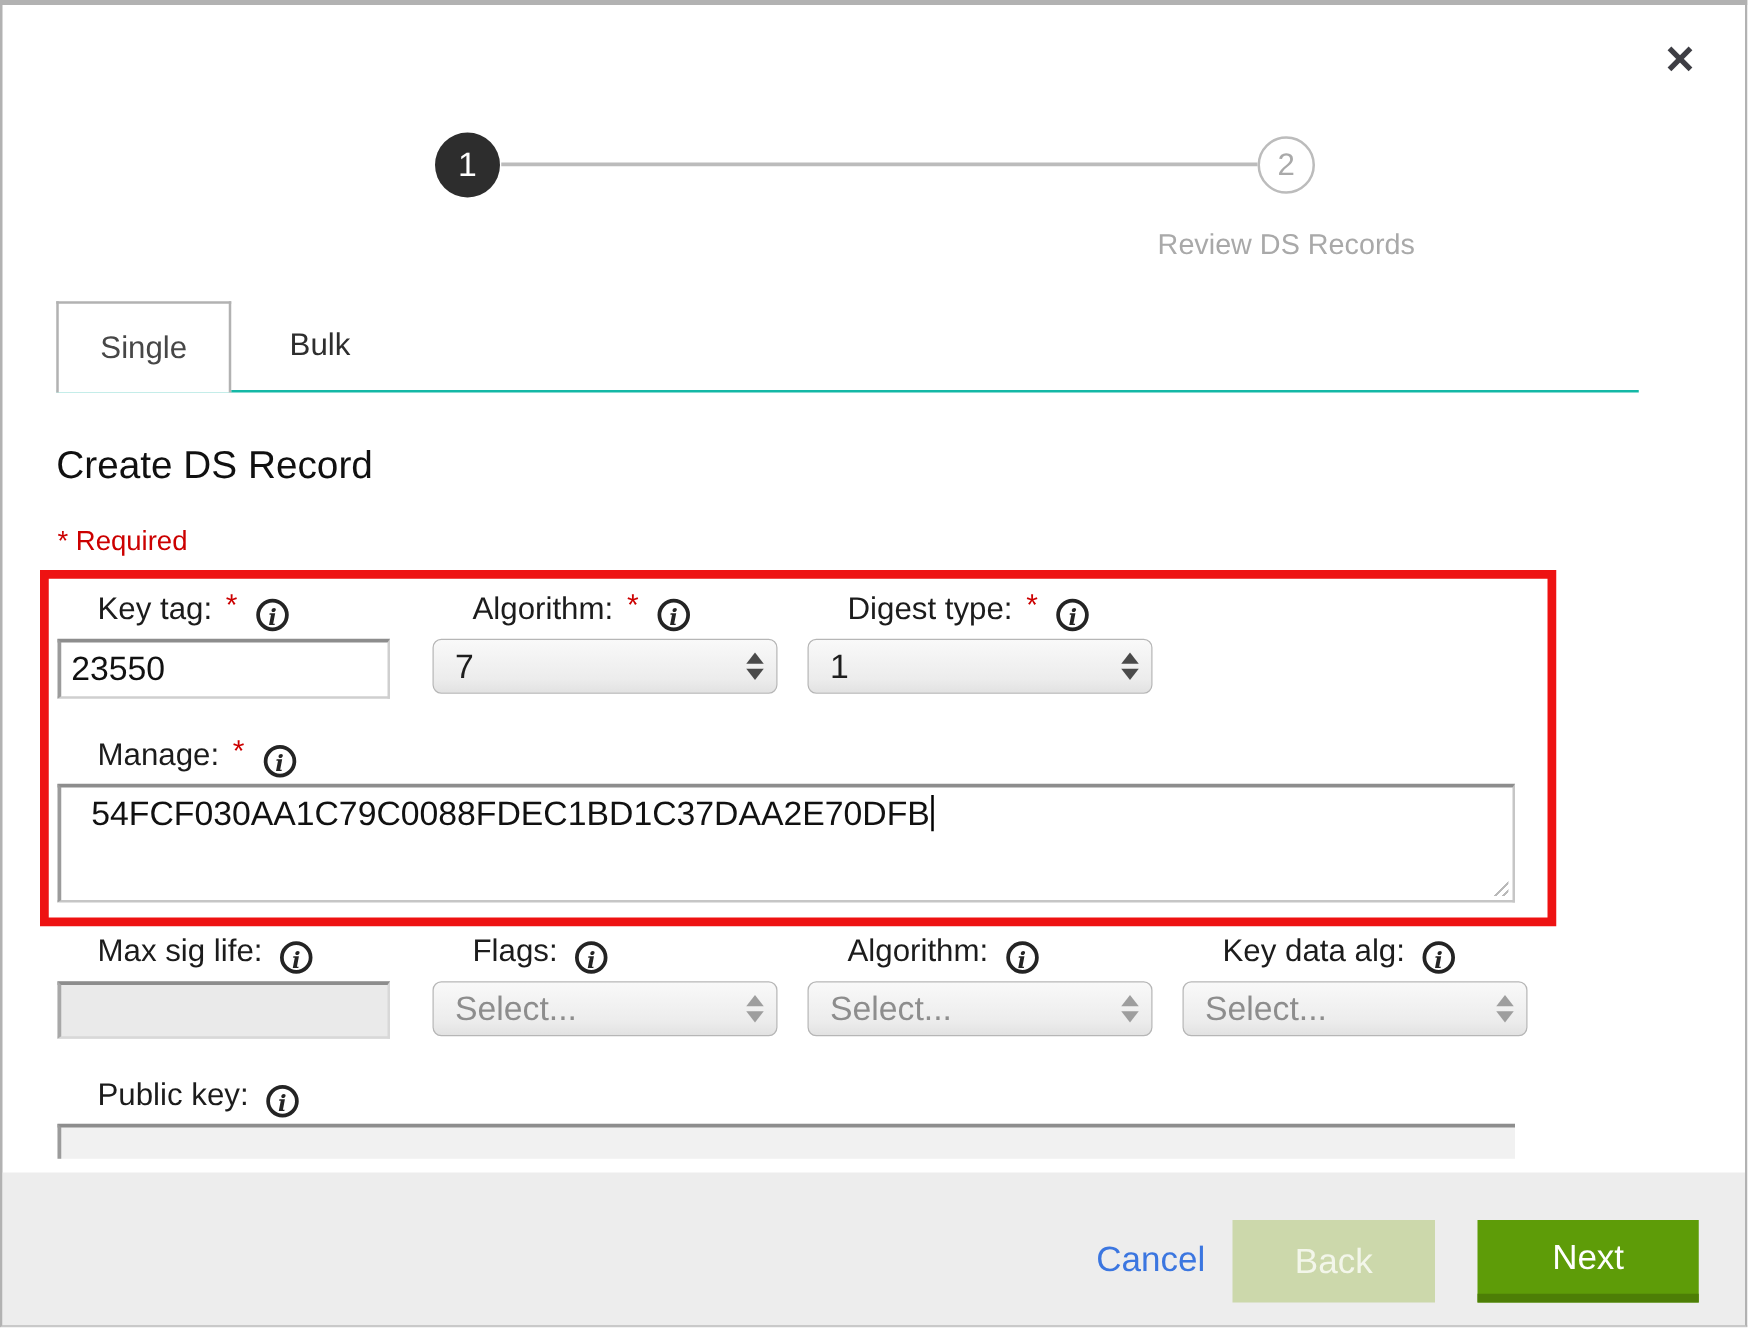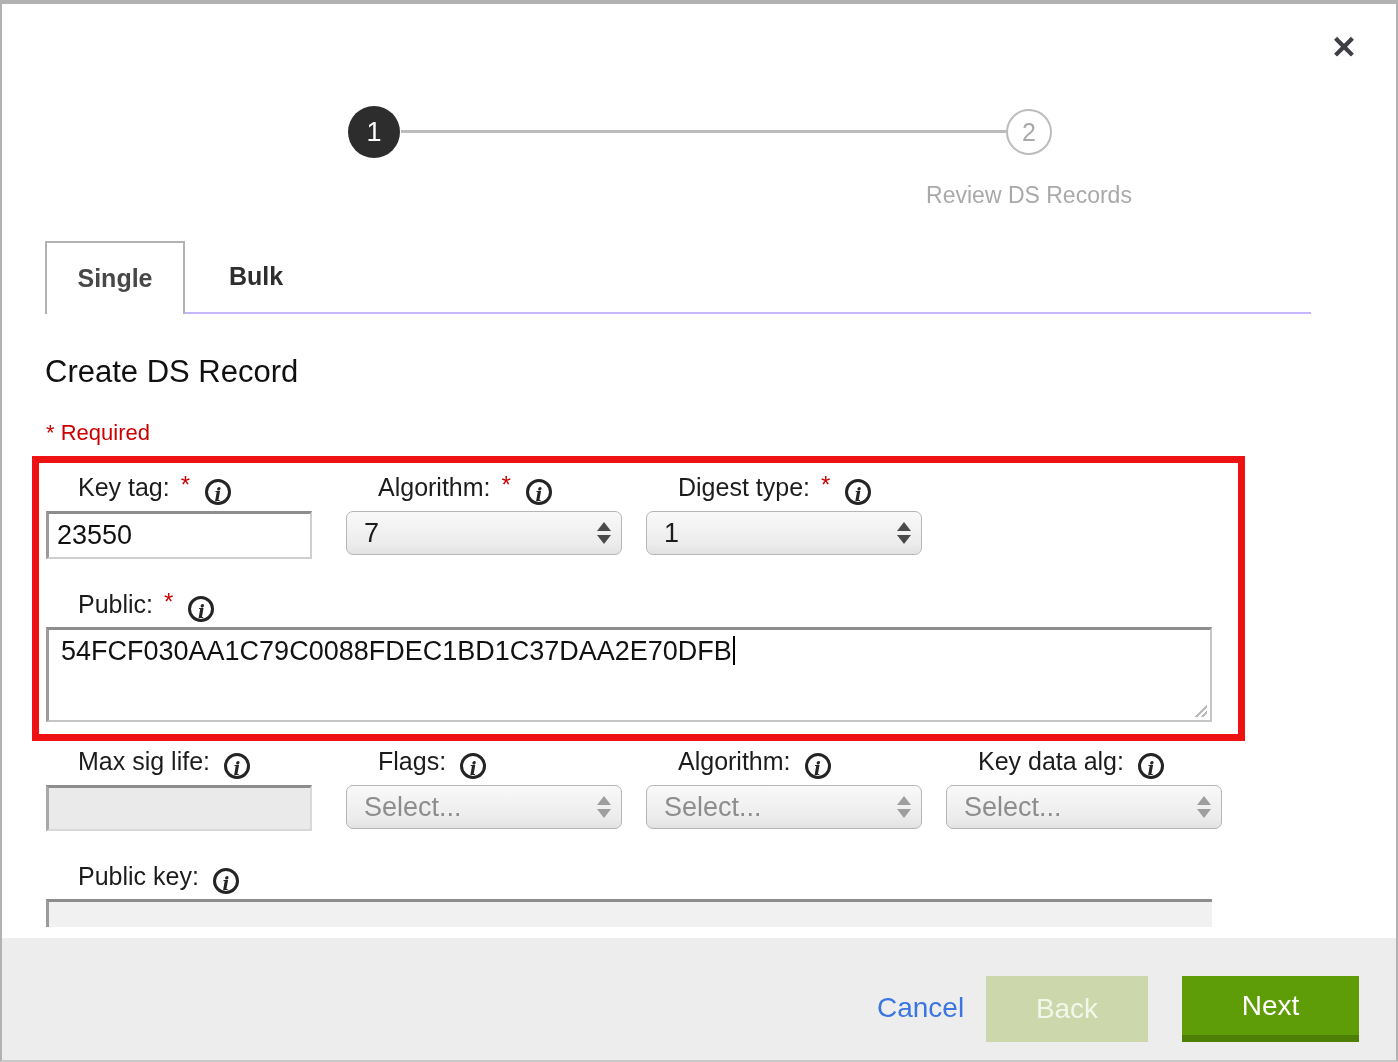--- a/index.html
+++ b/index.html
@@ -28,21 +28,21 @@
   }
   .step-circle.inactive {
     left:1004px; top:105px; width:46px; height:46px; background:#fff;
     border:2px solid #bcbcbc; color:#a9a9a9; font-size:25px; line-height:42px;
   }
   .step-label { position:absolute; top:178px; width:320px; text-align:center; font-size:23px; color:#a9a9a9; }
   .step-label.s1 { left:212px; }
   .step-label.s2 { left:867px; }
 
   
-  .tabbar { position:absolute; left:43px; top:237px; width:1266px; height:71px; border-bottom:2px solid #c4b5fd;font-weight:bold; }
+  .tabbar { position:absolute; left:43px; top:237px; width:1266px; height:71px; border-bottom:2px solid #14b8a6; }
   .tab { position:absolute; text-align:center; font-size:25px; cursor:pointer; }
   .tab.active {
     left:0; top:0; width:140px; height:73px; line-height:71px; background:#fff;
     border:2px solid #b2b2b2; border-bottom:none; box-sizing:border-box; z-index:2; color:#474747;
   }
   .tab.inactive { left:140px; top:0; width:142px; height:71px; line-height:71px; color:#2e2e2e; }
 
   .page-title { position:absolute; left:43px; top:350px; font-size:31px; font-weight:normal; color:#101010; }
   .required-note { position:absolute; left:44px; top:416px; font-size:22px; color:#cc0000; }
 
@@ -81,21 +81,21 @@
   .spinner { width:34px; display:flex; flex-direction:column; align-items:center; gap:4px; }
   .tri-up { width:0; height:0; border-left:7px solid transparent; border-right:7px solid transparent; border-bottom:9px solid #4a4a4a; }
   .tri-down { width:0; height:0; border-left:7px solid transparent; border-right:7px solid transparent; border-top:9px solid #4a4a4a; }
   .select.placeholder .tri-up { border-bottom-color:#9e9e9e; }
   .select.placeholder .tri-down { border-top-color:#9e9e9e; }
 
   
   .textarea {
     position:absolute; box-sizing:border-box; background:#fff;
     border-style:solid; border-width:3px 2px 2px 3px; border-color:#8d8d8d #c6c6c6 #c6c6c6 #9b9b9b;
-    font-size:27px; color:#111; padding:6px 12px; overflow:hidden; cursor:text;
+    font-size:27px; color:#111; padding:6px 24px; overflow:hidden; cursor:text;
   }
   .caret { display:inline-block; width:2px; height:29px; background:#000; vertical-align:-5px; margin-left:1px; }
   .resize-handle {
     position:absolute; right:3px; bottom:3px; width:15px; height:15px;
     background:repeating-linear-gradient(-45deg, transparent 0 2.5px, #b9b9b9 2.5px 4.5px);
     clip-path:polygon(100% 0, 100% 100%, 0 100%); cursor:nwse-resize;
   }
 
   
   .pubkey-box {
@@ -158,21 +158,21 @@
   </div>
   <div class="select" style="left:644px; top:507px; width:276px;">
     <span class="val">1</span>
     <span class="spinner">
         <span class="tri-up"></span>
         <span class="tri-down"></span>
       </span>
   </div>
 
   <div class="field-label" style="left:44px; top:584px;">
-    <span>Public:</span>
+    <span>Manage:</span>
     <span class="req">*</span>
     <span class="info"><i>i</i></span>
   </div>
   <div class="textarea" style="left:44px; top:623px; width:1166px; height:95px;">
     <span>54FCF030AA1C79C0088FDEC1BD1C37DAA2E70DFB</span><span class="caret"></span>
     <span class="resize-handle"></span>
   </div>
 
   <div class="field-label" style="left:44px; top:743px;">
     <span>Max sig life:</span>

